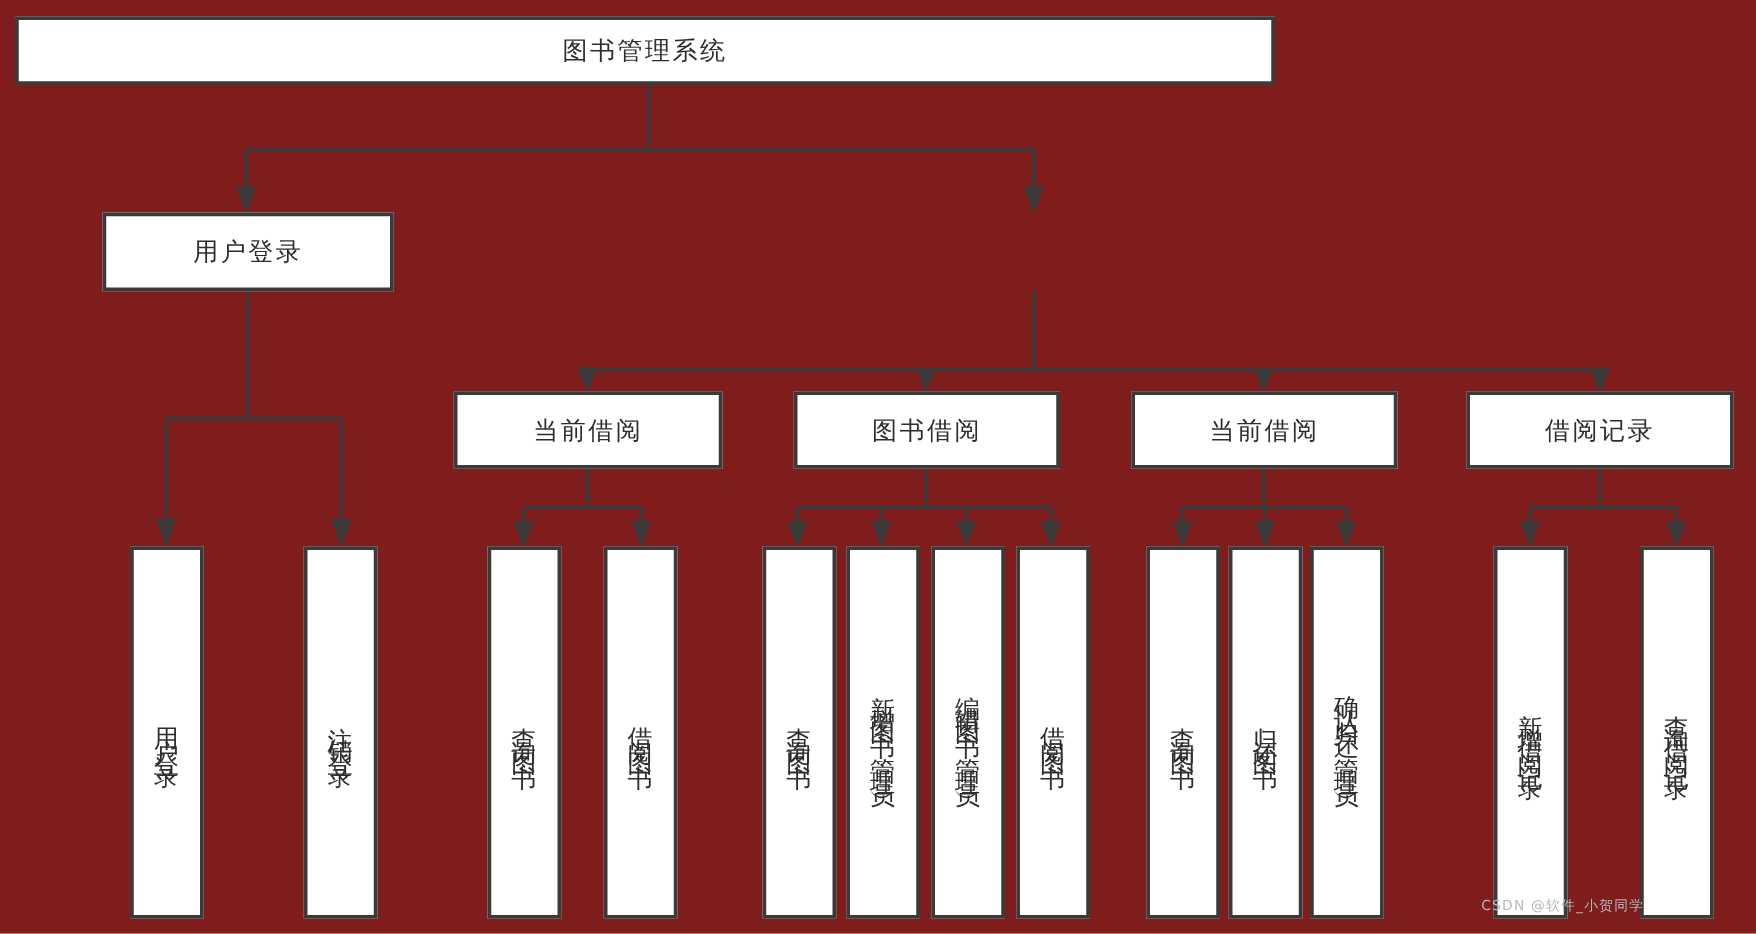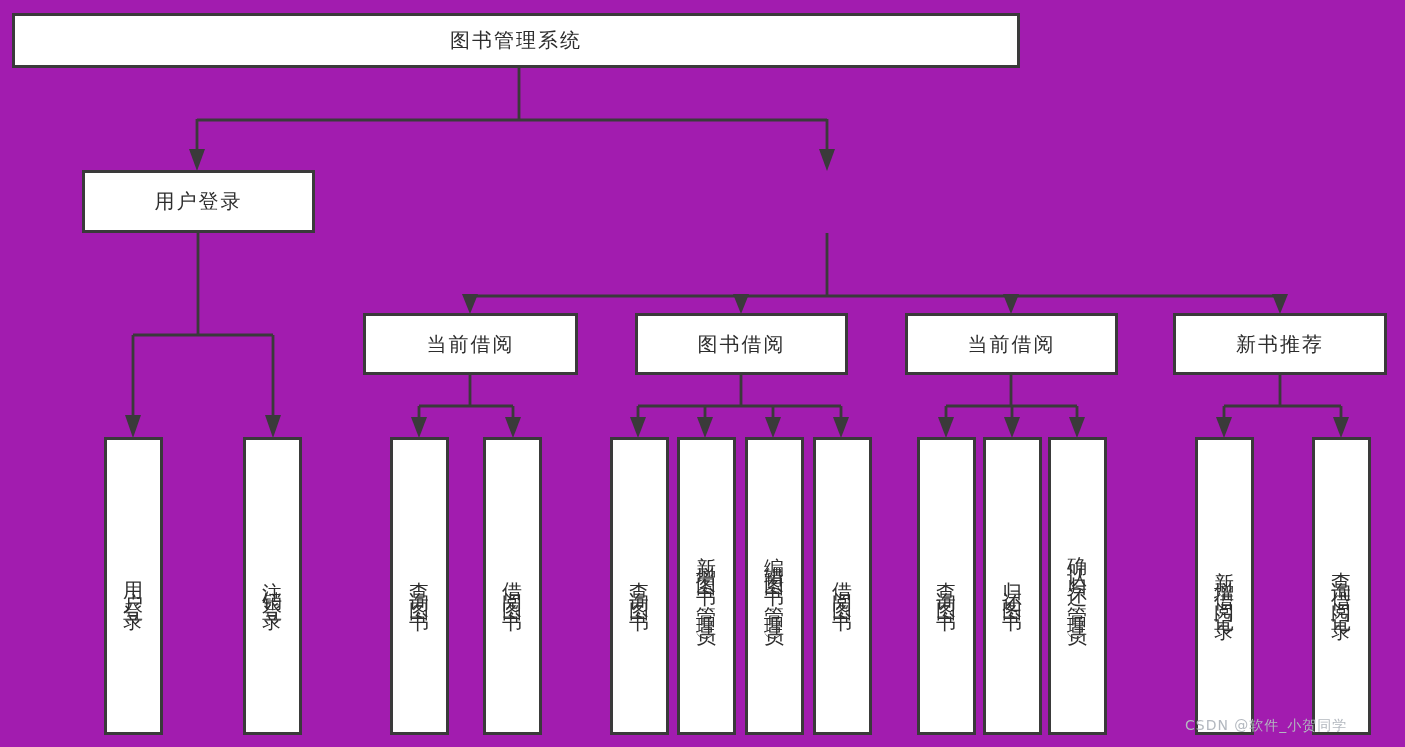--- a/index.html
+++ b/index.html
@@ -5,21 +5,21 @@
   html, body {
     margin: 0;
     padding: 0;
     background: #ffffff;
     font-family: "DejaVu Sans", "Liberation Sans", sans-serif;
   }
   .canvas {
     position: relative;
     width: 1405px;
     height: 747px;
-    background: #a21caf;
+    background: #7f1d1d;
     overflow: hidden;
   }
   .connectors {
     position: absolute;
     left: 0; top: 0;
     width: 1405px; height: 747px;
   }
   .node {
     position: absolute;
     box-sizing: border-box;
@@ -72,21 +72,21 @@
   .leaf-9  { left: 917px; }
   .leaf-10 { left: 983px; }
   .leaf-11 { left: 1048px; }
   .leaf-12 { left: 1195px; }
   .leaf-13 { left: 1312px; }
   .watermark {
     position: absolute;
     left: 1185px;
     top: 717px;
     color: #b3b8bf;
-    font-size: 14px;
+    font-size: 11px;
     letter-spacing: 1px;
     white-space: nowrap;
   }
 </style>
 </head>
 <body>
 
 <div class="canvas">
 
   <svg class="connectors" viewBox="0 0 1405 747" xmlns="http://www.w3.org/2000/svg">
@@ -162,21 +162,21 @@
   <div class="node node-l3-a">
     <span>当前借阅</span>
   </div>
   <div class="node node-l3-c">
     <span>当前借阅</span>
   </div>
   <div class="node node-l3-b">
     <span>图书借阅</span>
   </div>
   <div class="node node-l3-d">
-    <span>新书推荐</span>
+    <span>借阅记录</span>
   </div>
 
   <div class="leaf leaf-1">
     <span>用户登录</span>
   </div>
   <div class="leaf leaf-2">
     <span>注销登录</span>
   </div>
   <div class="leaf leaf-3">
     <span>查询图书</span>

